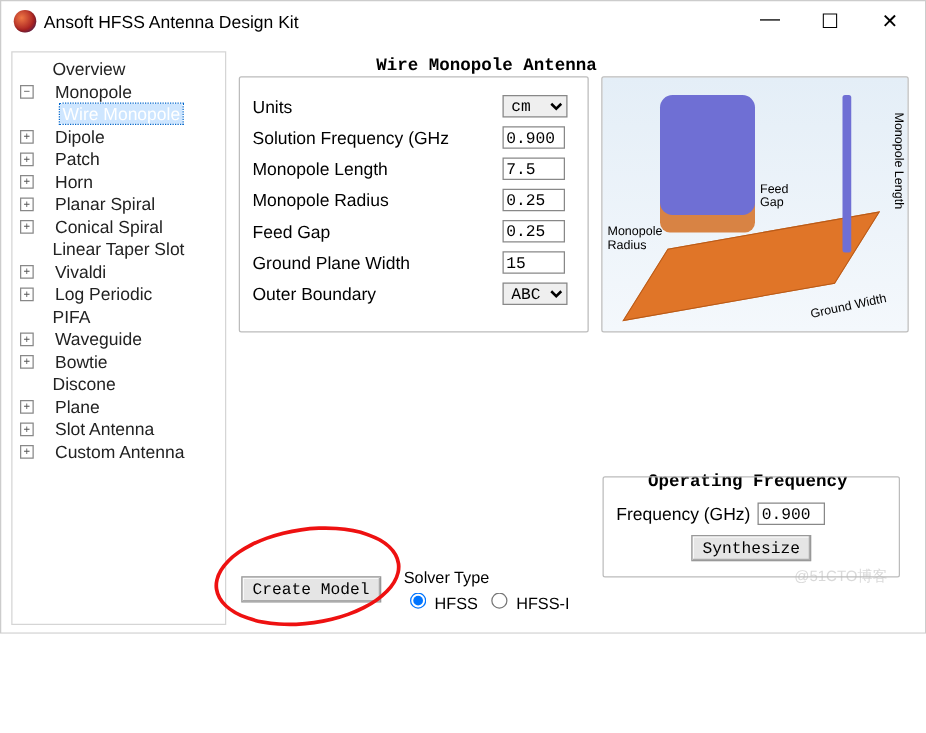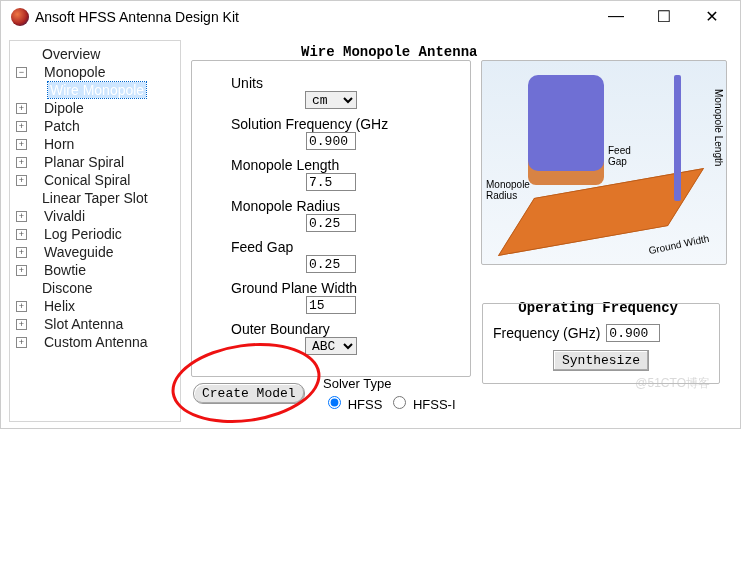--- a/index.html
+++ b/index.html
@@ -1,53 +1,53 @@
 <!DOCTYPE html>
 <html><head>
 <meta charset="utf-8">
 <style>
 * { box-sizing: border-box; font-family: "Segoe UI", Tahoma, sans-serif; }
 body { margin: 0; background: #fff; font-size: 13px; color: #000; }
-.window { width: 741px; height: 429px; border: 1px solid #ccc; display: flex; flex-direction: column; position: relative; }
+.window { width: 741px; height: 507px; border: 1px solid #ccc; display: flex; flex-direction: column; position: relative; }
 .titlebar { display: flex; align-items: center; padding: 6px 10px; }
 .app-icon { width: 18px; height: 18px; margin-right: 6px; border-radius: 50%; background: radial-gradient(circle at 35% 35%, #e74, #a22 60%, #713a99); box-shadow: inset -1px -1px 2px rgba(0,0,0,.3); }
 .titlebar-title { flex: 1; font-size: 14px; }
 .win-btns { display: flex; gap: 12px; font-size: 16px; }
 .win-btns span { width: 36px; text-align: center; cursor: default; }
 .menubar { display: flex; gap: 4px; padding: 2px 6px 4px; font-size: 14px; border-bottom: 1px solid #eee; }
 .menubar span { padding: 2px 8px; }
 .work { flex: 1; display: flex; padding: 8px 8px 6px; gap: 0; }
 .tree { width: 172px; border: 1px solid #d5d5d5; padding: 4px 0 4px 6px; overflow: hidden; }
 .tnode { display: flex; align-items: center; gap: 2px; padding: 1px 0; font-size: 14px; color: #222; white-space: nowrap; }
 .plusbox { width: 11px; height: 11px; border: 1px solid #888; display: inline-flex; align-items: center; justify-content: center; font-size: 9px; line-height: 1; color: #555; margin-right: 2px; }
 .noplus { width: 11px; display: inline-block; }
 .tnode.child { padding-left: 32px; }
 .selected span.lbl { background: #0a84ff33; outline: 1px dotted #0066cc; }
 .selected .lbl { background: #3399ff; color: #fff; padding: 0 2px; }
 .main { flex: 1; position: relative; }
 .panel-title { font-family: "Courier New", monospace; font-weight: bold; font-size: 14px; text-align: center; position: absolute; top: 4px; left: 120px; }
 .param-panel { position: absolute; top: 20px; left: 10px; width: 280px; border: 1px solid #bcbcbc; border-radius: 2px; padding: 14px 10px 14px 10px; background: #fff; }
-.prow { display: flex; align-items: center; margin-bottom: 7px; font-family: "Courier New", monospace; font-size: 14px; flex-direction: column; }
+.prow { display: flex; align-items: center; margin-bottom: 7px; font-family: "Courier New", monospace; font-size: 14px; }
 .prow label { width: 200px; }
 .prow input, .prow select { font-family: "Courier New", monospace; font-size: 13px; border: 1px solid #888; padding: 0 2px; height: 18px; }
 .prow input { width: 50px; }
 .prow select { width: 52px; }
 .diagram { position: absolute; top: 20px; left: 300px; width: 246px; height: 205px; border: 1px solid #bcbcbc; border-radius: 2px; background: linear-gradient(180deg,#e4eef7,#f4f8fc); }
 .ground { position: absolute; left: 34px; top: 122px; width: 170px; height: 58px; background: #e07528; transform: skew(-32deg,-10deg); border: 1px solid #b85a18; }
 .cyl { position: absolute; left: 46px; top: 14px; width: 76px; height: 96px; border-radius: 10px; background: #6f6fd4; }
 .cylbase { position: absolute; left: 46px; top: 86px; width: 76px; height: 38px; background: #d88344; border-radius: 0 0 8px 8px; }
 .pole { position: absolute; left: 192px; top: 14px; width: 7px; height: 126px; background: #6f6fd4; border-radius: 2px; }
 .dlabel { position: absolute; font-size: 10px; font-family: Arial; color: #000; }
 .opfreq { position: absolute; bottom: 38px; right: 12px; width: 238px; border: 1px solid #bcbcbc; border-radius: 2px; padding: 20px 10px 12px; margin-top: 28px; }
 .opfreq-title { position: absolute; bottom: 106px; right: 54px; font-family: "Courier New", monospace; font-weight: bold; font-size: 14px; }
 .opfreq .frow { font-family: "Courier New", monospace; font-size: 14px; display: flex; align-items: center; gap: 6px; }
 .opfreq input { width: 54px; font-family: "Courier New", monospace; font-size: 13px; border: 1px solid #888; height: 18px; padding: 0 2px; }
 .btn { font-family: "Courier New", monospace; font-size: 13px; background: #e5e5e5; border: 1px solid #999; box-shadow: inset -1px -1px 0 #aaa, inset 1px 1px 0 #fff; padding: 2px 8px; }
 .synth { display: block; margin: 8px auto 0; }
-.create { position: absolute; bottom: 18px; left: 12px; border-radius: 10px; }
+.create { position: absolute; bottom: 18px; left: 12px; }
 .solver { position: absolute; bottom: 10px; left: 142px; font-family: "Courier New", monospace; font-size: 13px; }
 .solver .opts { display: flex; gap: 6px; align-items: center; margin-top: 2px; }
 .red-circle { position: absolute; bottom: 0px; left: -10px; width: 150px; height: 78px; border: 3px solid #e11; border-radius: 50%; transform: rotate(-8deg); pointer-events: none; }
 .watermark { position: absolute; bottom: 30px; right: 22px; color: #bbb; font-size: 12px; opacity: .55; pointer-events: none; }
 </style>
 </head>
 <body>
 
 <div class="window">
   <div class="titlebar">
@@ -108,38 +108,43 @@
           <span class="plusbox">+</span>
           <span class="noplus"></span>
           <span class="lbl">Vivaldi</span>
         </div>
         <div class="tnode">
           <span class="plusbox">+</span>
           <span class="noplus"></span>
           <span class="lbl">Log Periodic</span>
         </div>
         <div class="tnode">
+          <span class="noplus"></span>
+          <span class="noplus"></span>
+          <span class="lbl">PIFA</span>
+        </div>
+        <div class="tnode">
           <span class="plusbox">+</span>
           <span class="noplus"></span>
           <span class="lbl">Waveguide</span>
         </div>
         <div class="tnode">
           <span class="plusbox">+</span>
           <span class="noplus"></span>
           <span class="lbl">Bowtie</span>
         </div>
         <div class="tnode">
           <span class="noplus"></span>
           <span class="noplus"></span>
           <span class="lbl">Discone</span>
         </div>
         <div class="tnode">
           <span class="plusbox">+</span>
           <span class="noplus"></span>
-          <span class="lbl">Helix</span>
+          <span class="lbl">Plane</span>
         </div>
         <div class="tnode">
           <span class="plusbox">+</span>
           <span class="noplus"></span>
           <span class="lbl">Slot Antenna</span>
         </div>
         <div class="tnode">
           <span class="plusbox">+</span>
           <span class="noplus"></span>
           <span class="lbl">Custom Antenna</span>

